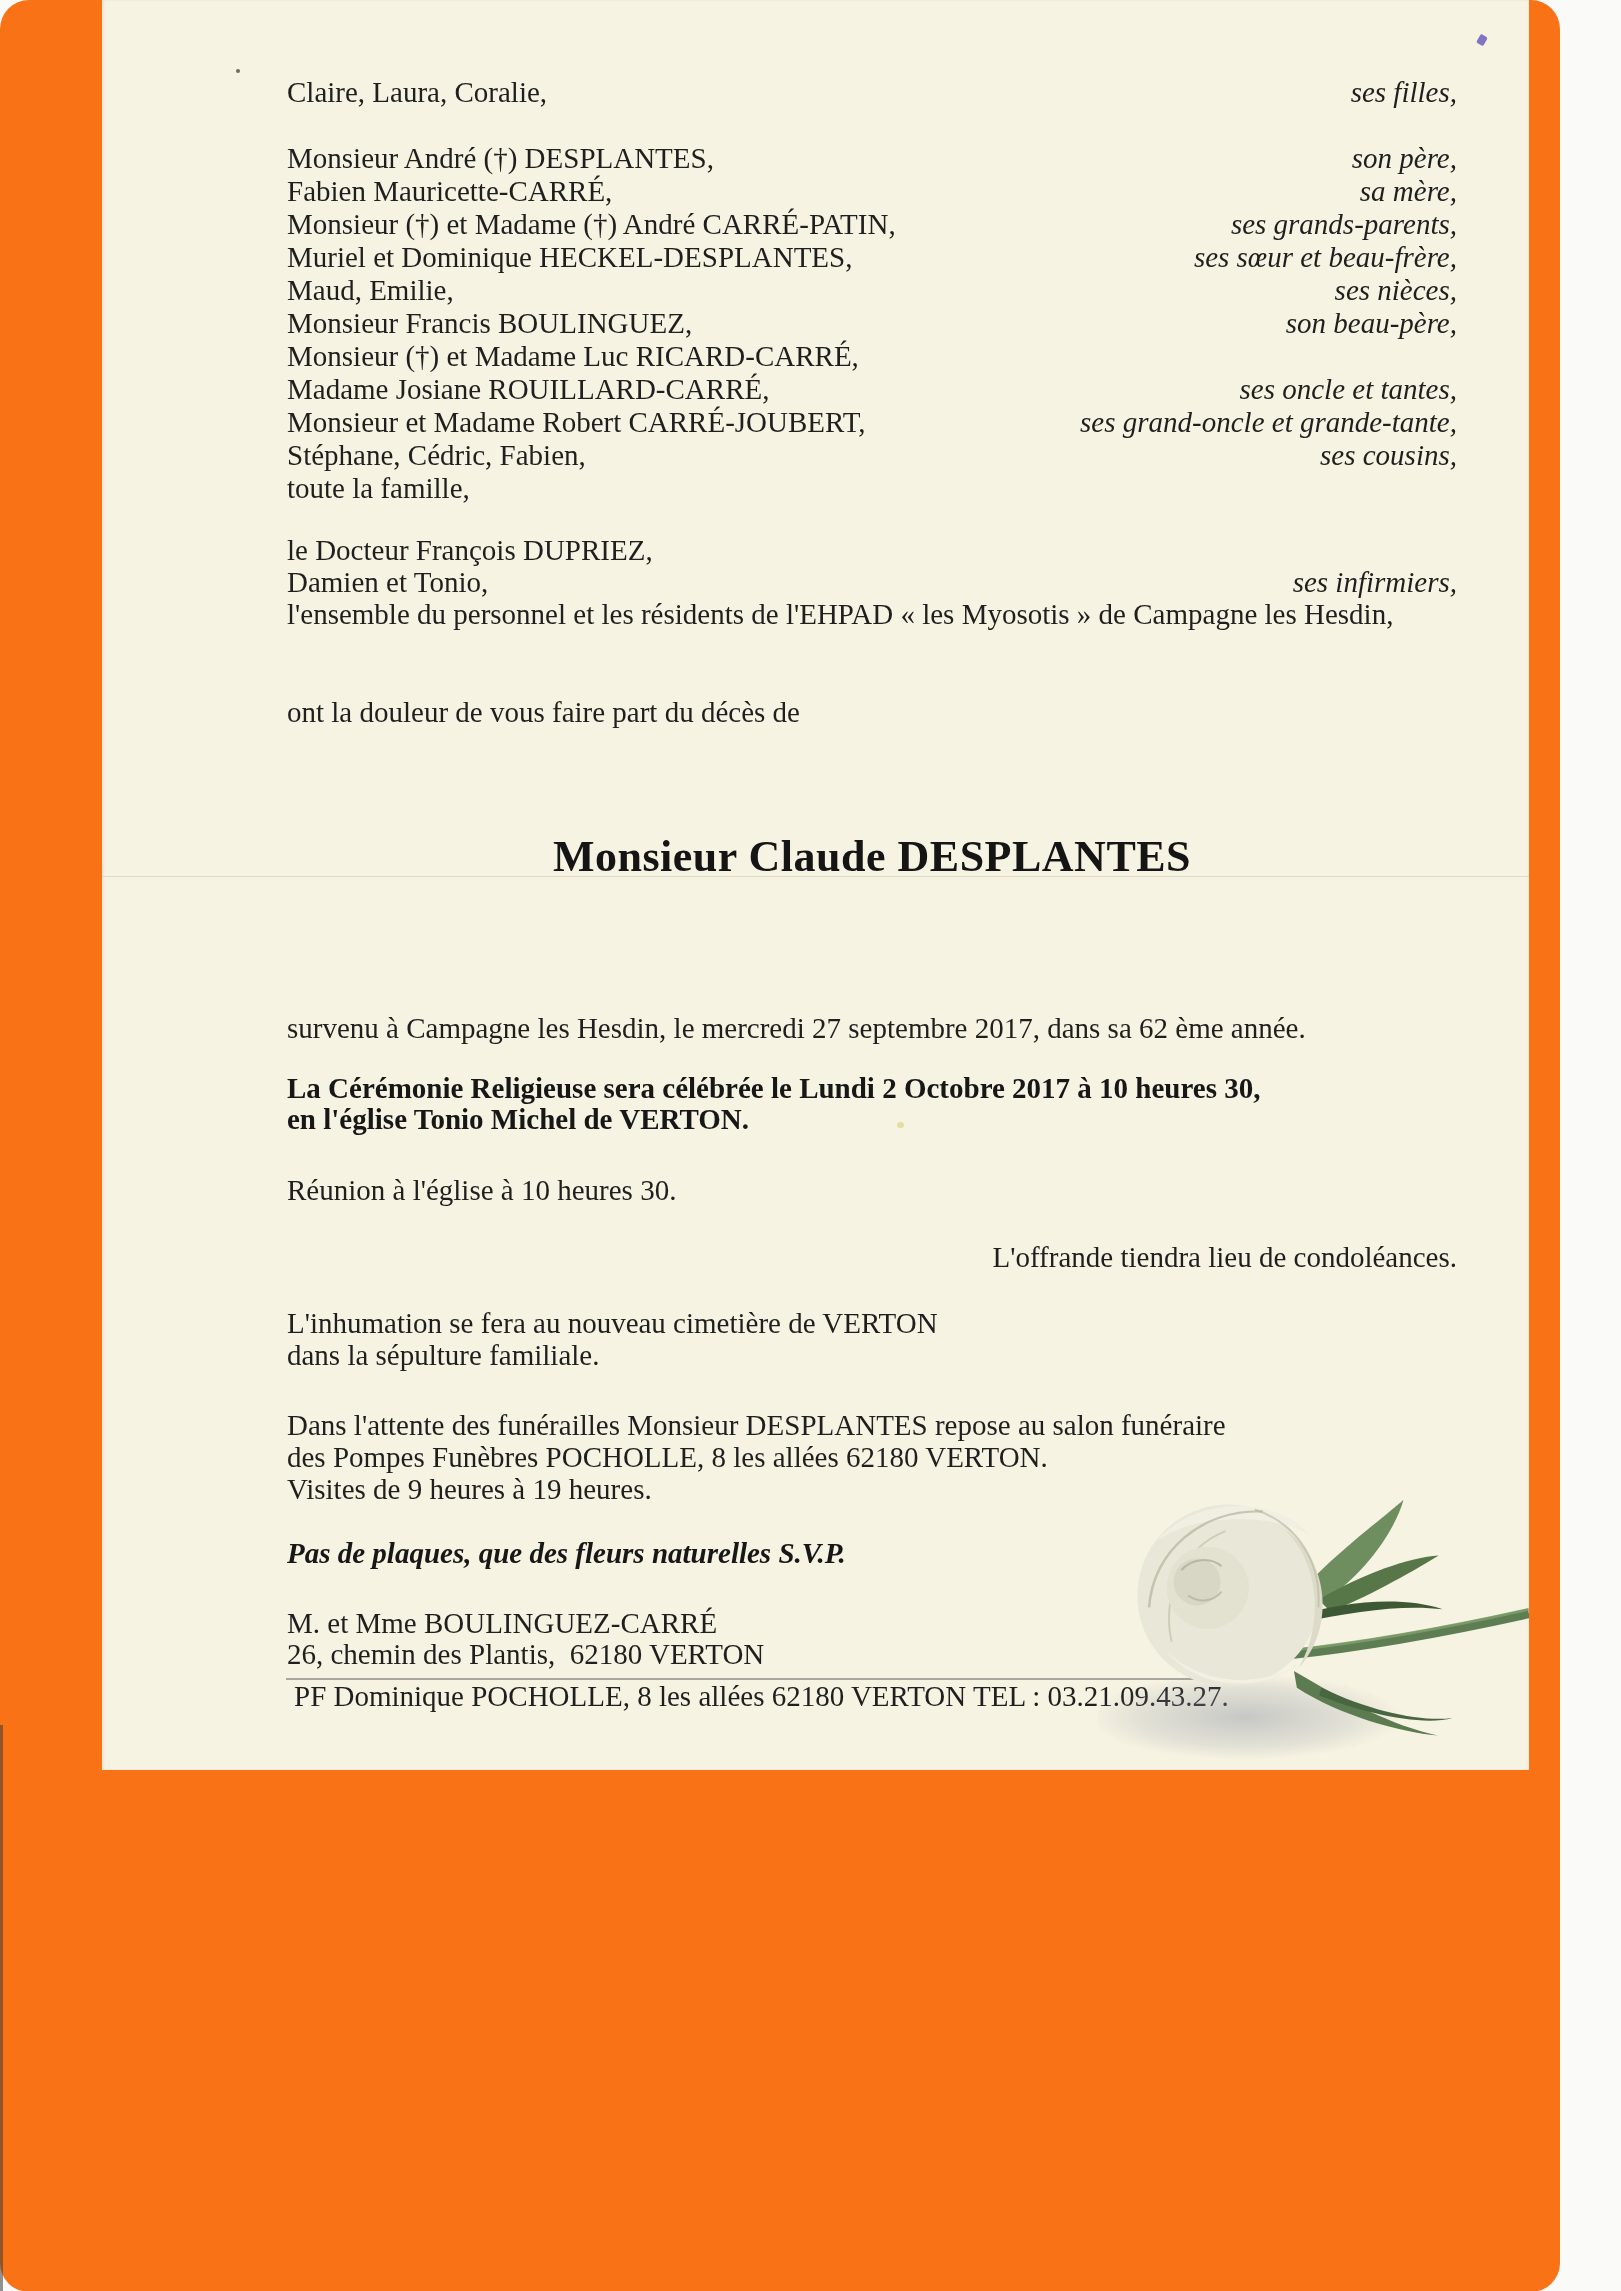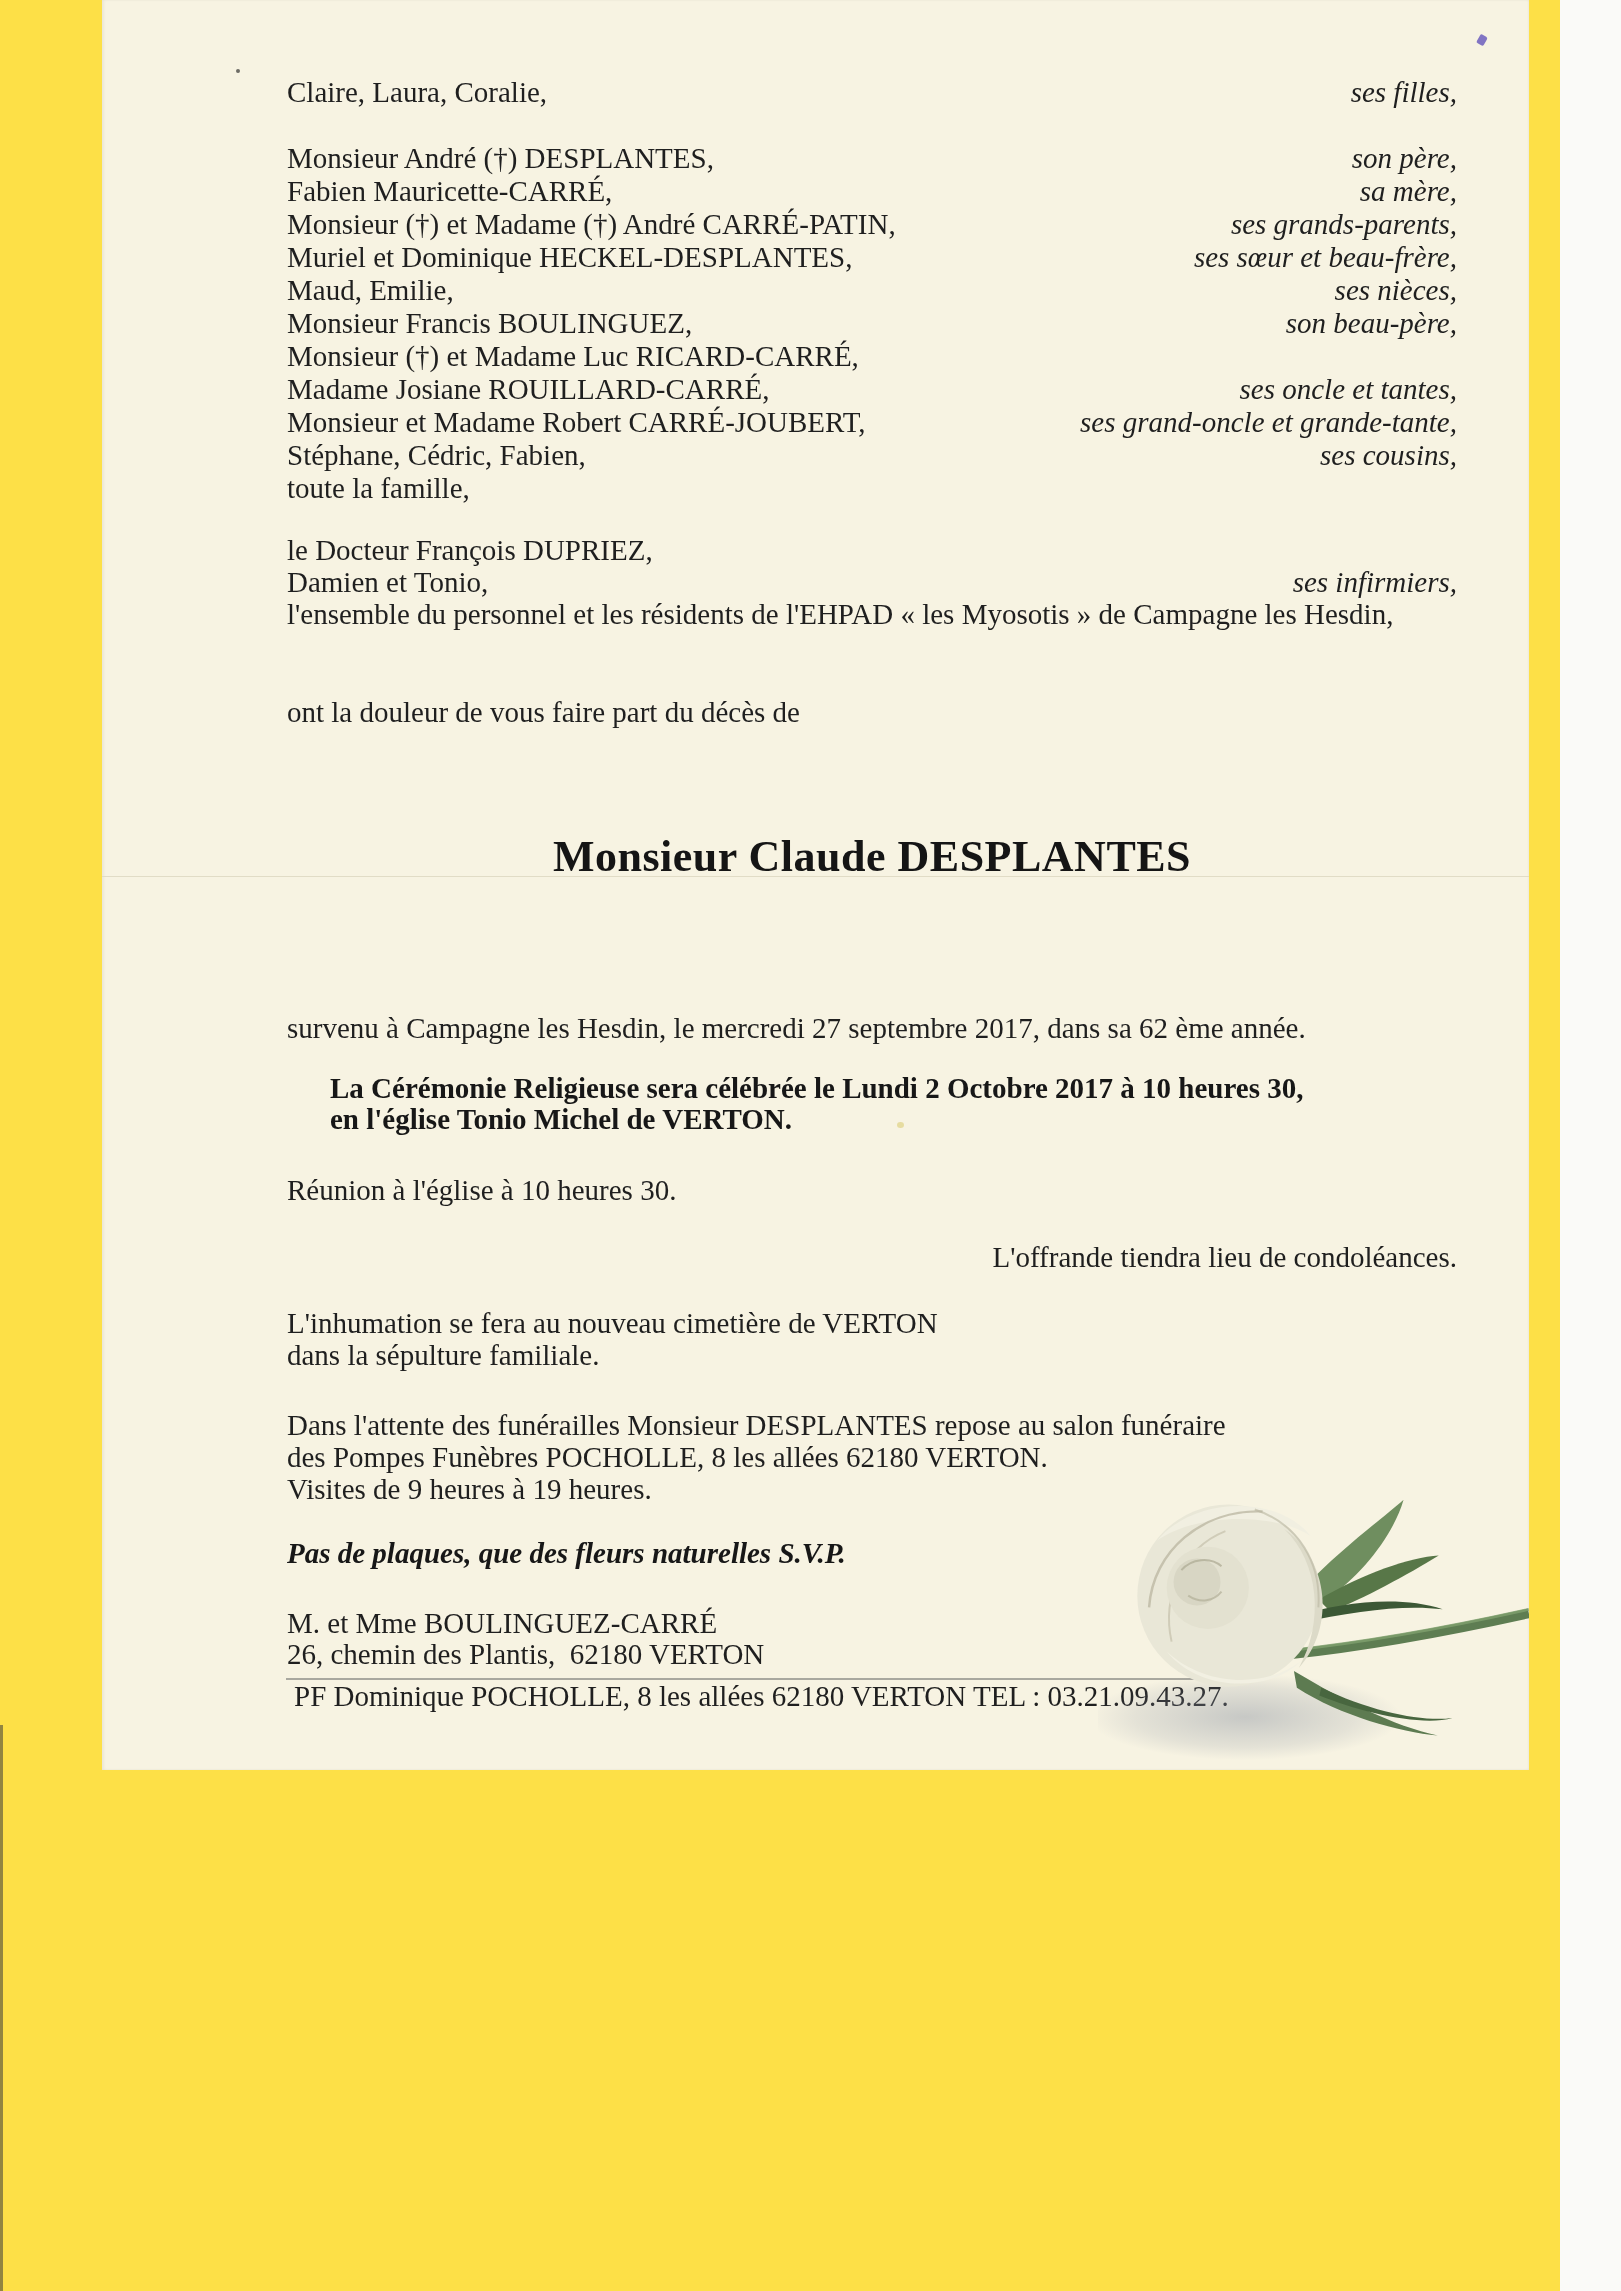--- a/index.html
+++ b/index.html
@@ -3,21 +3,21 @@
 <meta charset="utf-8">
 <style>
   html,body{margin:0;padding:0;}
   body{
     width:1621px;height:2292px;
     background:#fafaf8;
     font-family:"Liberation Serif","DejaVu Serif",serif;
     color:#1f1f1f;
     overflow:hidden;
   }
-  .page{position:relative;width:1560px;height:2292px;background:#fde047;}
+  .page{position:relative;width:1560px;height:2292px;background:#f97316;border-radius:29px;}
   
   .doc{
     position:absolute;left:102px;top:0;width:1427px;height:1770px;
     background:#f7f3e2;
     box-shadow:inset 2px 0 2.9px rgba(0,0,0,0.05), inset -1px 0 2px rgba(0,0,0,0.04);
   }
   .crease{
     position:absolute;left:102px;top:876px;width:1427px;height:1px;
     background:#ded9c3;opacity:.9;
   }
@@ -33,21 +33,21 @@
   .staff .row{height:32px;line-height:32px;}
   .family{top:76px;}
   .staff{top:534px;}
   .announce{top:696px;}
   .title{
     top:827px;text-align:center;font-size:44px;line-height:59px;
     font-weight:700;letter-spacing:0.5px;color:#151515;
   }
   .survenu{top:1012px;}
   .ceremony{top:1073px;font-weight:700;color:#171717;}
-  .ceremony div{height:31px;line-height:31px;margin-left:43px;}
+  .ceremony div{height:31px;line-height:31px;}
   .reunion{top:1174px;}
   .offrande{top:1241px;text-align:right;}
   .inhumation{top:1307px;}
   .inhumation div{height:32px;line-height:32px;}
   .attente{top:1409px;}
   .attente div{height:32px;line-height:32px;}
   .plaques{top:1537px;font-weight:700;font-style:italic;color:#171717;}
   .contact{top:1608px;}
   .contact div{height:31px;line-height:31px;white-space:pre-wrap;}
   .rule{

